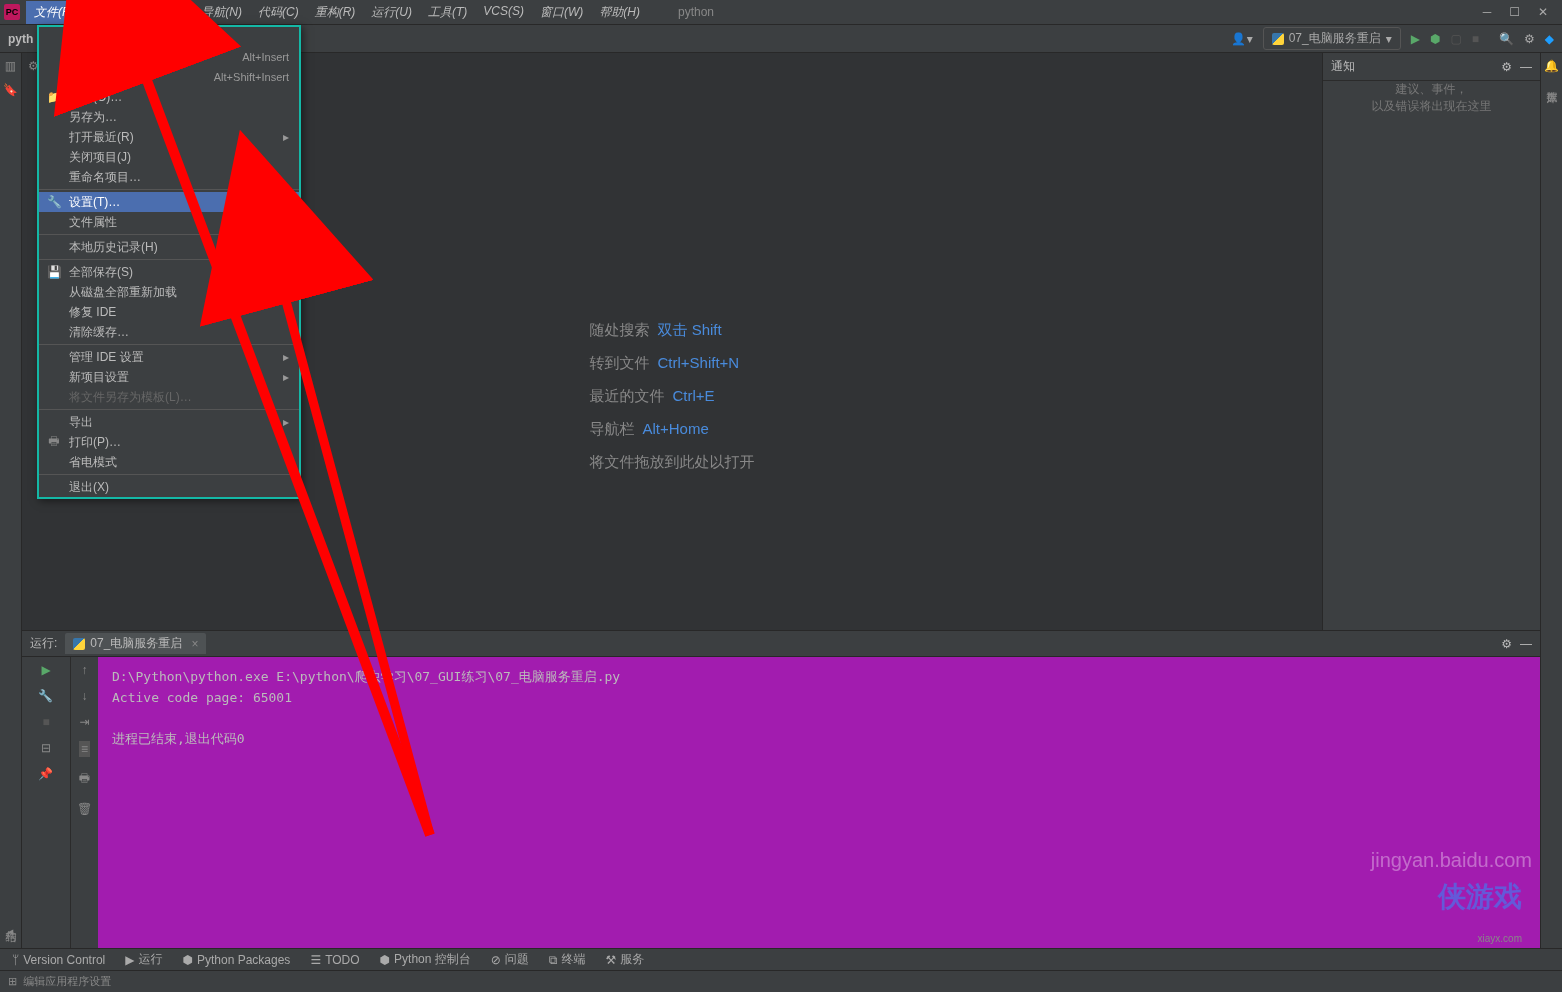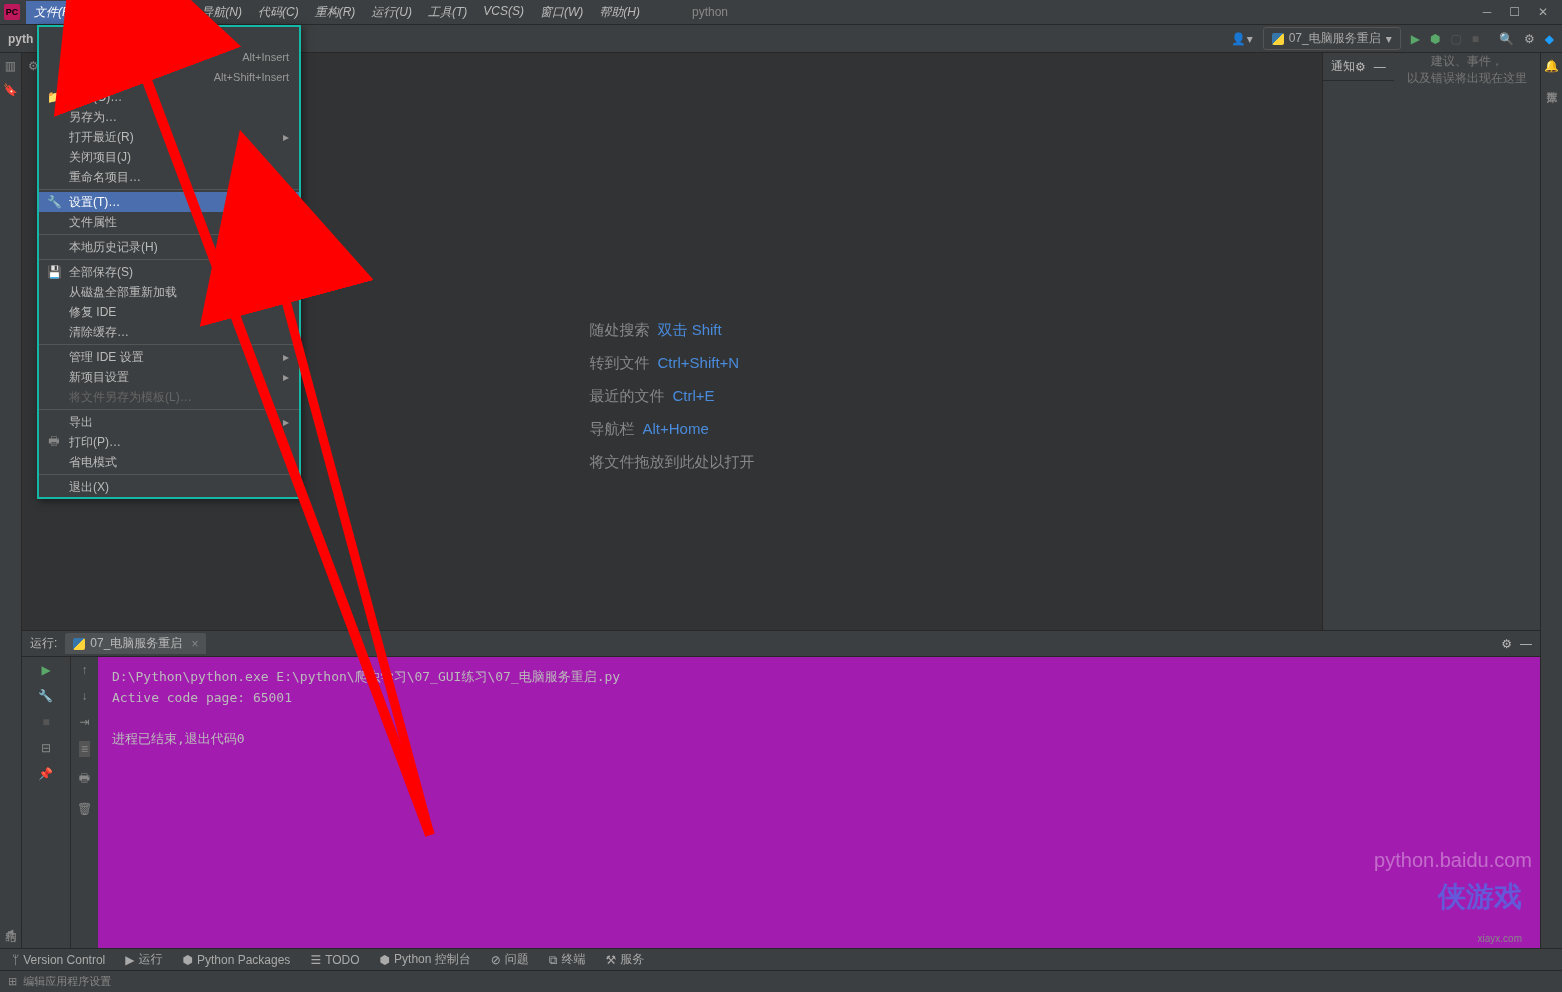--- a/index.html
+++ b/index.html
@@ -1,21 +1,21 @@
 <!DOCTYPE html>
 <html><head>
 <meta charset="utf-8">
 <style>
 * { margin: 0; padding: 0; box-sizing: border-box; }
 body { font-family: "Microsoft YaHei", sans-serif; background: #2b2b2b; color: #bbb; font-size: 12px; width: 1562px; height: 992px; overflow: hidden; position: relative; }
 .titlebar { height: 25px; background: #3c3f41; display: flex; align-items: center; padding: 0 4px; border-bottom: 1px solid #282828; }
 .app-icon { width: 16px; height: 16px; background: #be185d; border-radius: 2px; margin-right: 6px; display:flex;align-items:center;justify-content:center;color:#000;font-size:9px;font-weight:bold; }
 .menu-item { padding: 3px 8px; cursor: pointer; color: #bbb; font-style: italic; }
 .menu-item.active { background: #4b6eaf; color: #fff; }
-.title-text { margin-left: 44px; color: #888; }
+.title-text { margin-left: 30px; color: #888; }
 .window-controls { margin-left: auto; display: flex; gap: 18px; padding-right: 10px; color: #aaa; }
 .window-controls span { cursor: pointer; }
 .toolbar { height: 28px; background: #3c3f41; display: flex; align-items: center; padding: 0 8px; border-bottom: 1px solid #282828; }
 .breadcrumb { color: #bbb; font-weight: bold; }
 .toolbar-right { margin-left: auto; display: flex; align-items: center; gap: 10px; color: #aaa; }
 .run-config { border: 1px solid #555; border-radius: 3px; padding: 2px 8px; display: flex; align-items: center; gap: 5px; }
 .py-icon { width: 12px; height: 12px; background: linear-gradient(135deg, #3776ab 50%, #ffd43b 50%); border-radius: 2px; }
 .play { color: #59a869; }
 .bug { color: #59a869; }
 .stop-disabled { color: #555; }
@@ -24,21 +24,21 @@
 .right-gutter { width: 22px; background: #3c3f41; border-left: 1px solid #282828; display: flex; flex-direction: column; align-items: center; padding-top: 6px; gap: 10px; color: #888; }
 .vert-text { writing-mode: vertical-rl; font-size: 11px; }
 .center-col { flex: 1; display: flex; flex-direction: column; }
 .editor-row { display: flex; flex: 1; }
 .editor-area { flex: 1; background: #313335; position: relative; }
 .editor-tabs-gear { position: absolute; top: 6px; left: 6px; color: #888; display:flex; gap:8px; }
 .welcome-hints { position: absolute; top: 268px; left: 50%; transform: translateX(-50%); text-align: left; }
 .hint-row { margin-bottom: 14px; color: #888; font-size: 15px; }
 .hint-row .kb { color: #498bdc; margin-left: 8px; }
 .hint-row.center { text-align: center; color: #888; }
-.notif-panel { width: 218px; background: #3c3f41; border-left: 1px solid #282828; display: flex; flex-direction: row; }
+.notif-panel { width: 218px; background: #3c3f41; border-left: 1px solid #282828; display: flex; flex-direction: column; }
 .notif-header { height: 28px; display: flex; align-items: center; padding: 0 8px; color: #bbb; border-bottom: 1px solid #2b2b2b; }
 .notif-header .spacer { flex: 1; }
 .notif-body { flex: 1; display: flex; flex-direction: column; align-items: center; justify-content: flex-start; color: #777; font-size: 12px; text-align: center; padding: 0 10px; }
 .run-panel { height: 318px; background: #a21caf; border-top: 1px solid #282828; display: flex; flex-direction: column; }
 .run-header { height: 26px; background: #3c3f41; display: flex; align-items: center; padding: 0 8px; color: #bbb; border-bottom: 1px solid #282828; }
 .run-tab { background: #4e5254; padding: 2px 8px; border-radius: 2px 2px 0 0; display: flex; align-items: center; gap: 5px; margin-left: 8px; }
 .run-tab .close-x { color: #888; margin-left: 4px; }
 .run-body { flex: 1; display: flex; }
 .run-gutter { width: 48px; background: #3c3f41; display: flex; flex-direction: column; align-items: center; padding-top: 6px; gap: 12px; color: #888; }
 .run-gutter .play-icon { color: #59a869; }
@@ -328,16 +328,16 @@
   <defs>
     <marker id="ah" markerWidth="20" markerHeight="20" refX="5" refY="10" orient="auto">
       <polygon points="0,0 20,10 0,20" fill="#ff0000"></polygon>
     </marker>
   </defs>
   <line x1="430" y1="835" x2="130" y2="35" stroke="#ff0000" stroke-width="10" marker-end="url(#ah)"></line>
   <line x1="430" y1="835" x2="275" y2="260" stroke="#ff0000" stroke-width="9" marker-end="url(#ah)"></line>
 </svg>
 
 <div class="watermark">
-  <div class="med">python.baidu.com</div>
+  <div class="med">jingyan.baidu.com</div>
 </div>
 <div class="game-stamp">侠游戏</div>
 <div class="game-sub">xiayx.com</div>
 
 </body></html>

